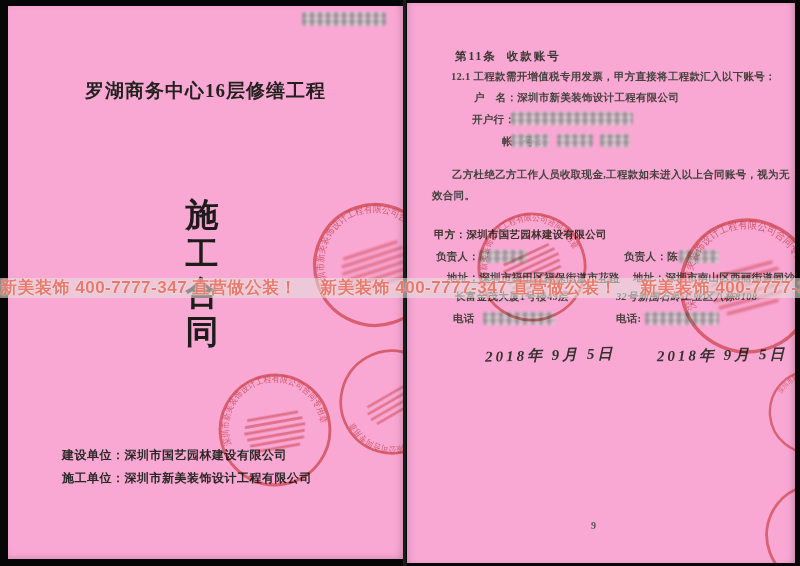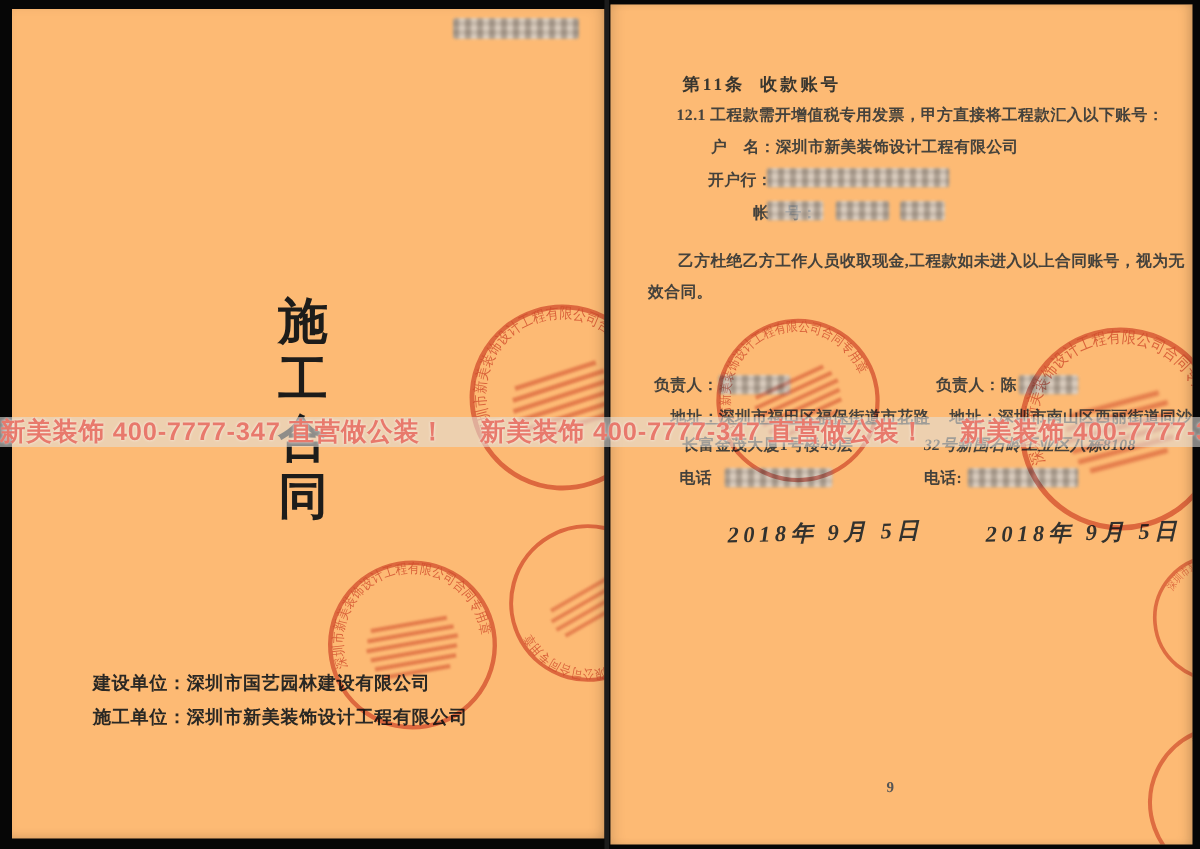--- a/index.html
+++ b/index.html
@@ -1,21 +1,21 @@
 <!DOCTYPE html>
 <html><head>
 <meta charset="utf-8">
 <style>
   html,body{margin:0;padding:0;background:#000;}
   .scan{
     position:relative;width:800px;height:566px;overflow:hidden;
     background:#060606;
     font-family:"Liberation Serif","DejaVu Serif",serif;
   }
-  .page{position:absolute;background:#fdba74;overflow:hidden;}
+  .page{position:absolute;background:#f9a8d4;overflow:hidden;}
   .page-left{left:8px;top:6px;width:395px;height:553px;
     box-shadow:inset -6px 0 10px -6px rgba(0,0,0,.25), inset 0 -4px 8px -4px rgba(0,0,0,.15);}
   .page-right{left:407px;top:3px;width:388px;height:560px;
     box-shadow:inset 6px 0 10px -6px rgba(0,0,0,.2), inset -5px 0 9px -5px rgba(0,0,0,.3);}
   .gap-line{position:absolute;left:403px;top:0;width:3px;height:566px;background:#1c1c1c;}
 
   
   .project-title{
     position:absolute;left:0;top:72px;width:100%;text-align:center;
     font-size:19px;font-weight:700;color:#22211e;letter-spacing:1px;
@@ -86,20 +86,21 @@
       </filter>
   </defs>
 </svg>
 
 <div class="scan">
 
   <div class="page page-left">
 
     <div class="redact" style="left:294px;top:6px;width:84px;height:14px;"></div>
 
+    <div class="project-title">罗湖商务中心16层修缮工程</div>
 
     <div class="doc-title">
       <span>施</span>
       <span>工</span>
       <span>合</span>
       <span>同</span>
     </div>
 
     <div class="unit-lines">
       <div class="row">
@@ -172,20 +173,23 @@
     <div class="rp acctno-row">
       <span>帐　号：</span>
     </div>
     <div class="redact" style="left:104px;top:131px;width:38px;height:13px;"></div>
     <div class="redact" style="left:150px;top:131px;width:36px;height:13px;"></div>
     <div class="redact" style="left:193px;top:131px;width:30px;height:13px;"></div>
 
     <div class="rp warning">乙方杜绝乙方工作人员收取现金,工程款如未进入以上合同账号，视为无效合同。</div>
 
 
+    <div class="rp pa-title">
+      <span>甲方：</span><span>深圳市国艺园林建设有限公司</span>
+    </div>
 
     <div class="rp pa-leader">
       <span>负责人：</span>
     </div>
     <div class="redact" style="left:72px;top:247px;width:48px;height:13px;"></div>
 
     <div class="rp pb-leader">
       <span>负责人：</span><span>陈</span>
     </div>
     <div class="redact" style="left:272px;top:247px;width:40px;height:13px;"></div>

